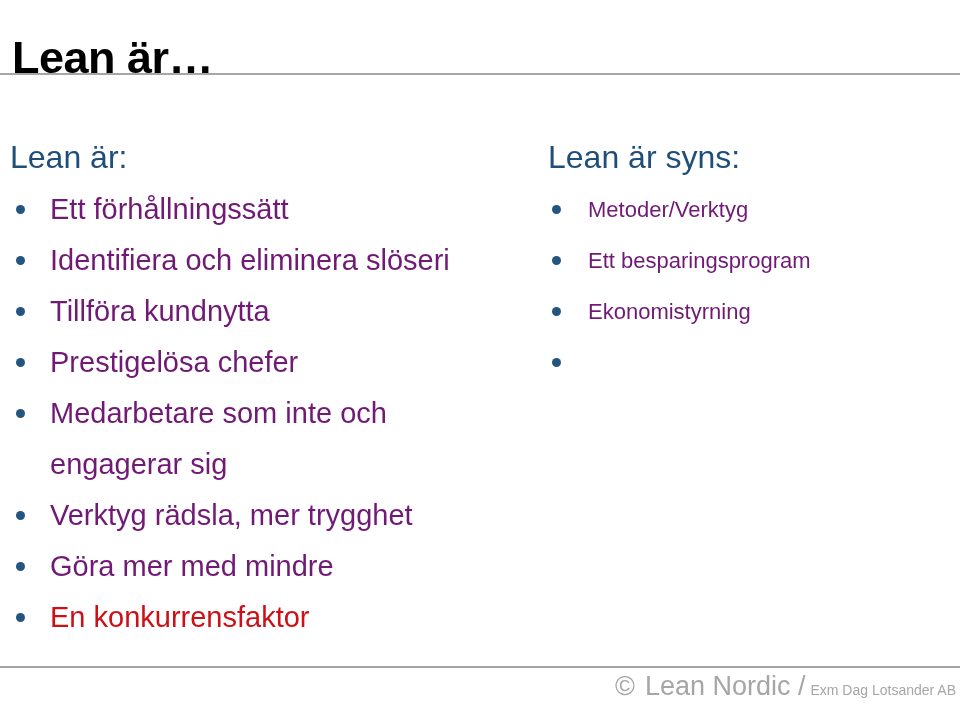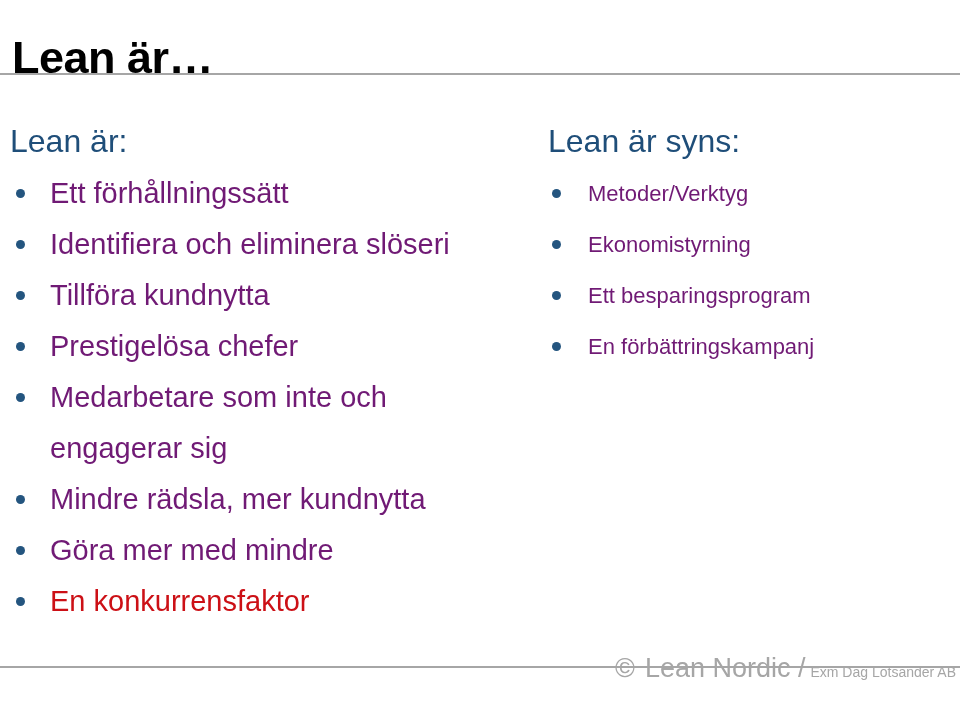--- a/index.html
+++ b/index.html
@@ -38,21 +38,21 @@
     width: 960px;
     height: 2px;
     background: #a6a6a6;
   }
   .rule-top { top: 73px; }
   .rule-bottom { top: 666px; }
 
   
   .col {
     position: absolute;
-    top: 122px;
+    top: 138px;
   }
   .col-left  { left: 8px;   width: 512px; }
   .col-right { left: 546px; width: 410px; }
 
   .col-heading {
     color: #1f4e79;
     font-size: 32px;
     line-height: 38px;
     margin: 0 0 8px 2px;
     white-space: nowrap;
@@ -87,21 +87,21 @@
   .col-right .bullet-item .dot {
     left: 6px;
     top: 21px;
   }
   .bullet-item.accent-red { color: #cc1016; }
 
   
   .footer {
     position: absolute;
     right: 4px;
-    top: 652px;
+    top: 670px;
     color: #a6a6a6;
     white-space: nowrap;
     text-align: right;
   }
   .footer .mark {
     font-size: 27px;
     line-height: 32px;
     vertical-align: baseline;
   }
   .footer .brand {
@@ -144,21 +144,21 @@
       <li class="bullet-item">
         <span class="dot"></span>
         <span>Prestigelösa chefer</span>
       </li>
       <li class="bullet-item">
         <span class="dot"></span>
         <span>Medarbetare som inte och engagerar sig</span>
       </li>
       <li class="bullet-item">
         <span class="dot"></span>
-        <span>Mindre rädsla, mer kundnytta</span>
+        <span>Verktyg rädsla, mer trygghet</span>
       </li>
       <li class="bullet-item">
         <span class="dot"></span>
         <span>Göra mer med mindre</span>
       </li>
       <li class="bullet-item accent-red">
         <span class="dot"></span>
         <span>En konkurrensfaktor</span>
       </li>
     </ul>
@@ -166,29 +166,28 @@
 
   <div class="col col-right">
     <div class="col-heading">Lean är syns:</div>
     <ul class="bullet-list">
       <li class="bullet-item">
         <span class="dot"></span>
         <span>Metoder/Verktyg</span>
       </li>
       <li class="bullet-item">
         <span class="dot"></span>
+        <span>Ett besparingsprogram</span>
+      </li>
+      <li class="bullet-item">
+        <span class="dot"></span>
         <span>Ekonomistyrning</span>
       </li>
       <li class="bullet-item">
         <span class="dot"></span>
-        <span>Ett besparingsprogram</span>
-      </li>
-      <li class="bullet-item">
-        <span class="dot"></span>
-        <span>En förbättringskampanj</span>
       </li>
     </ul>
   </div>
 
   <div class="rule rule-bottom"></div>
 
   <div class="footer">
     <span class="mark">©</span><span class="brand">Lean Nordic /</span><span class="legal">Exm Dag Lotsander AB</span>
   </div>
 

